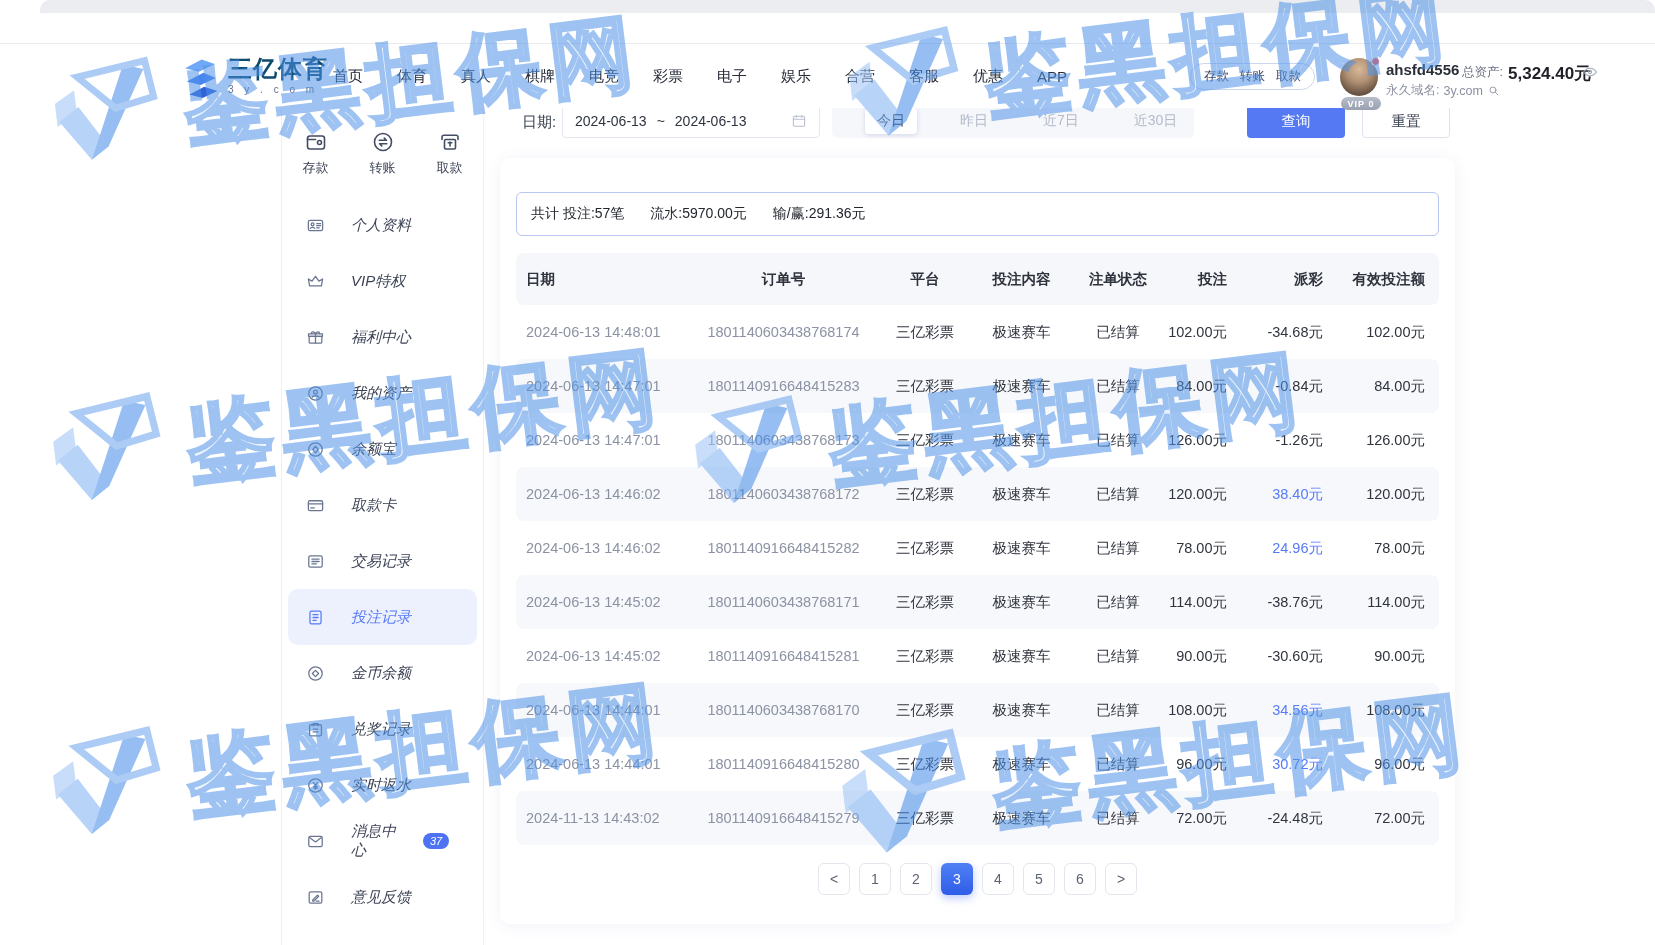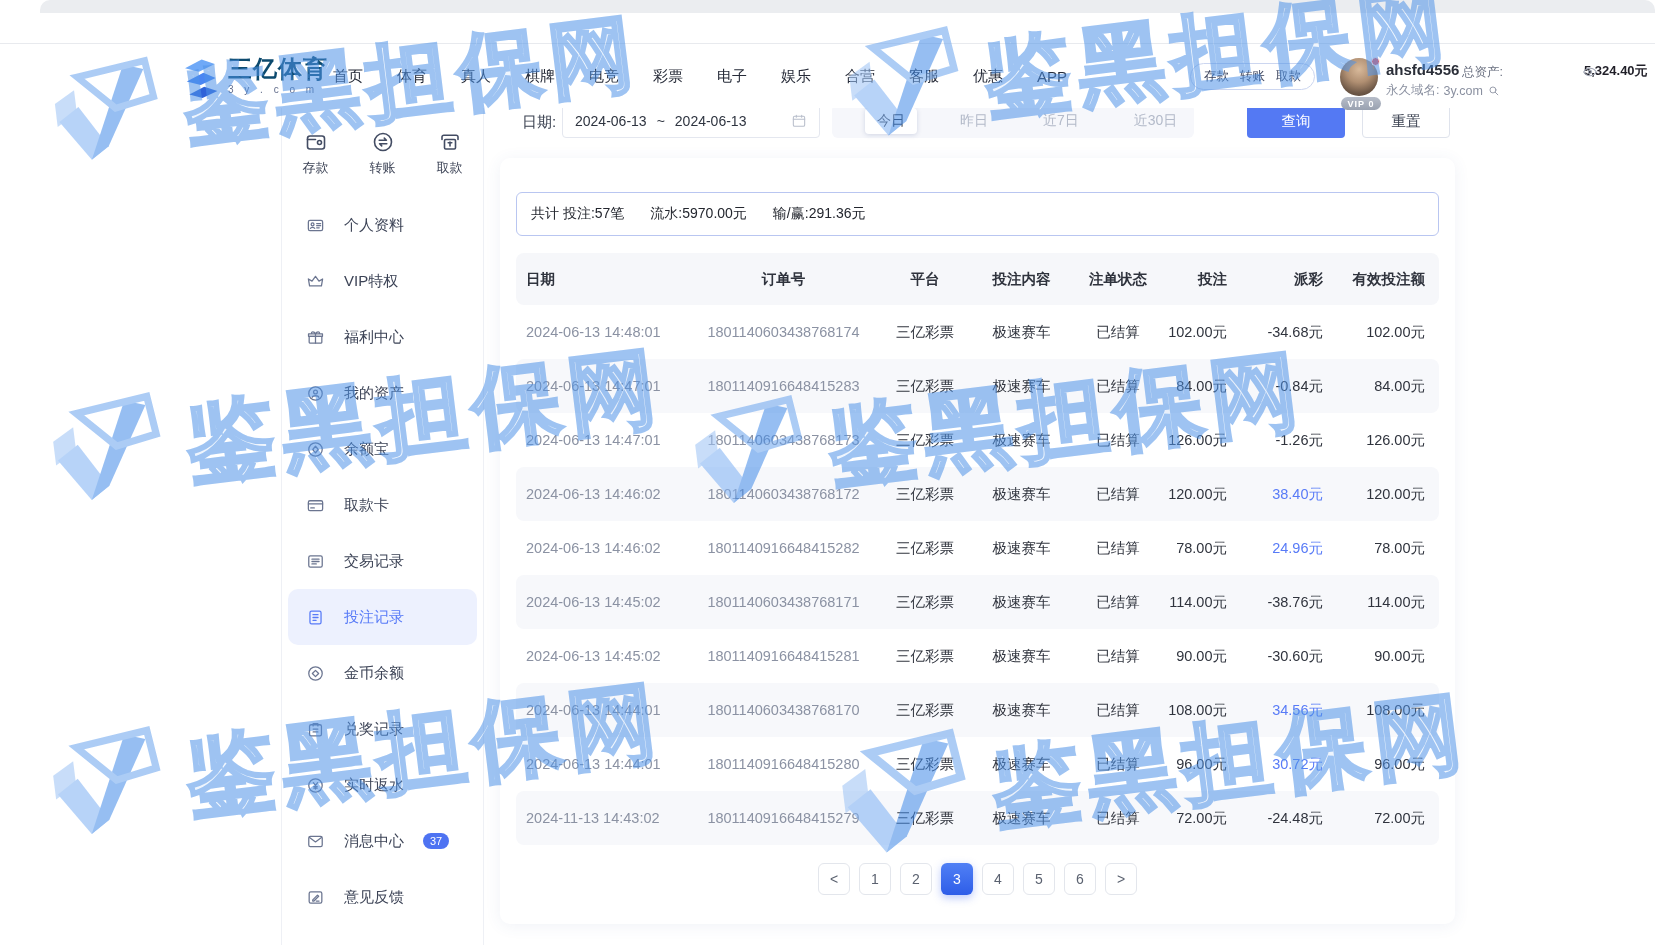--- a/index.html
+++ b/index.html
@@ -24,21 +24,21 @@
                display:flex;align-items:center;gap:11px;padding:0 13px;font-size:12.5px;color:#39415a;}
   .wallet-pill span{cursor:pointer;}
   .avatar{position:absolute;left:1340px;top:14px;width:38px;height:38px;border-radius:50%;
           background:radial-gradient(circle at 50% 30%,#d8b99a 0%,#b08f72 40%,#6f5948 72%,#4a3a2e 100%);}
   .avatar-dot{position:absolute;right:-2px;top:-1px;width:9px;height:9px;background:#f25b5b;border:1.5px solid #fff;border-radius:50%;}
   .vip-badge{position:absolute;left:1341px;top:53px;min-width:40px;height:13px;border-radius:7px;
              background:linear-gradient(180deg,#b7bdc9,#99a1b0);color:#fff;font-size:9px;font-weight:bold;
              display:flex;align-items:center;justify-content:center;letter-spacing:1px;}
   .user-name{position:absolute;left:1386px;top:17px;font-size:15px;font-weight:bold;color:#2a2e38;}
   .assets-label{position:absolute;left:1462px;top:20px;font-size:12.5px;color:#6a7080;}
-  .assets-value{position:absolute;left:1584px;top:18px;font-size:13px;font-weight:bold;color:#201f28;}
+  .assets-value{position:absolute;left:1508px;top:18px;font-size:17px;font-weight:bold;color:#201f28;}
   .eye-wrap{position:absolute;left:1582px;top:20px;width:16px;height:16px;color:#a0a6b4;cursor:pointer;}
   .domain-line{position:absolute;left:1386px;top:38px;display:flex;align-items:center;gap:4px;font-size:12.5px;color:#8a90a0;}
   .search-wrap{width:13px;height:13px;color:#8a90a0;cursor:pointer;}
   .icn svg{width:100%;height:100%;display:block;}
 
   
   .filter-label{position:absolute;left:522px;top:113px;font-size:15px;color:#3a4150;z-index:5;}
   .date-input{position:absolute;left:562px;top:104px;width:258px;height:34px;border:1px solid #e4e7ef;border-radius:4px;
               background:#fff;display:flex;align-items:center;gap:10px;padding:0 12px;font-size:14px;color:#2e3440;z-index:5;cursor:pointer;}
   .cal-wrap{margin-left:auto;width:16px;height:16px;color:#b9bfcc;}
@@ -53,22 +53,22 @@
              border:1px solid #dfe3ec;border-radius:4px;font-size:14.5px;z-index:5;cursor:pointer;font-family:inherit;}
 
   
   .sidebar{position:absolute;left:281px;top:108px;width:203px;height:837px;background:#fff;
            border-left:1px solid #eef0f5;border-right:1px solid #eef0f5;z-index:4;}
   .quick-actions{position:absolute;left:0;top:22px;width:100%;display:flex;justify-content:space-around;}
   .qa{display:flex;flex-direction:column;align-items:center;gap:5px;cursor:pointer;}
   .qa-icn{width:24px;height:24px;color:#434c63;}
   .qa-label{font-size:13px;color:#3c4356;}
   .menu{position:absolute;left:0;top:89px;width:100%;}
-  .menu-item{height:56px;margin:0 6px;border-radius:10px;display:flex;align-items:center;padding-left:18px;gap:19px;
-             font-size:15px;color:#3c4356;cursor:pointer;}
+  .menu-item{height:56px;margin:0 6px;border-radius:10px;display:flex;align-items:center;padding-left:18px;gap:26px;
+             font-size:15px;color:#3c4356;cursor:pointer;font-style:italic;}
   .mi-icn{width:19px;height:19px;color:#6b7590;flex:0 0 auto;}
   .menu-item.active{background:#edf1fe;color:#587bf7;}
   .menu-item.active .mi-icn{color:#587bf7;}
   .mi-badge{margin-left:auto;margin-right:28px;background:#4e73f2;color:#fff;font-size:11px;min-width:26px;height:16px;
             border-radius:8px;display:flex;align-items:center;justify-content:center;padding:0 6px;}
 
   
   .card{position:absolute;left:500px;top:158px;width:955px;height:766px;background:#fff;border-radius:10px;
         box-shadow:0 2px 16px rgba(70,90,150,.08);z-index:3;padding:34px 16px 0;}
   .summary-box{height:44px;border:1px solid #b9c6f1;border-radius:6px;display:flex;align-items:center;gap:26px;

